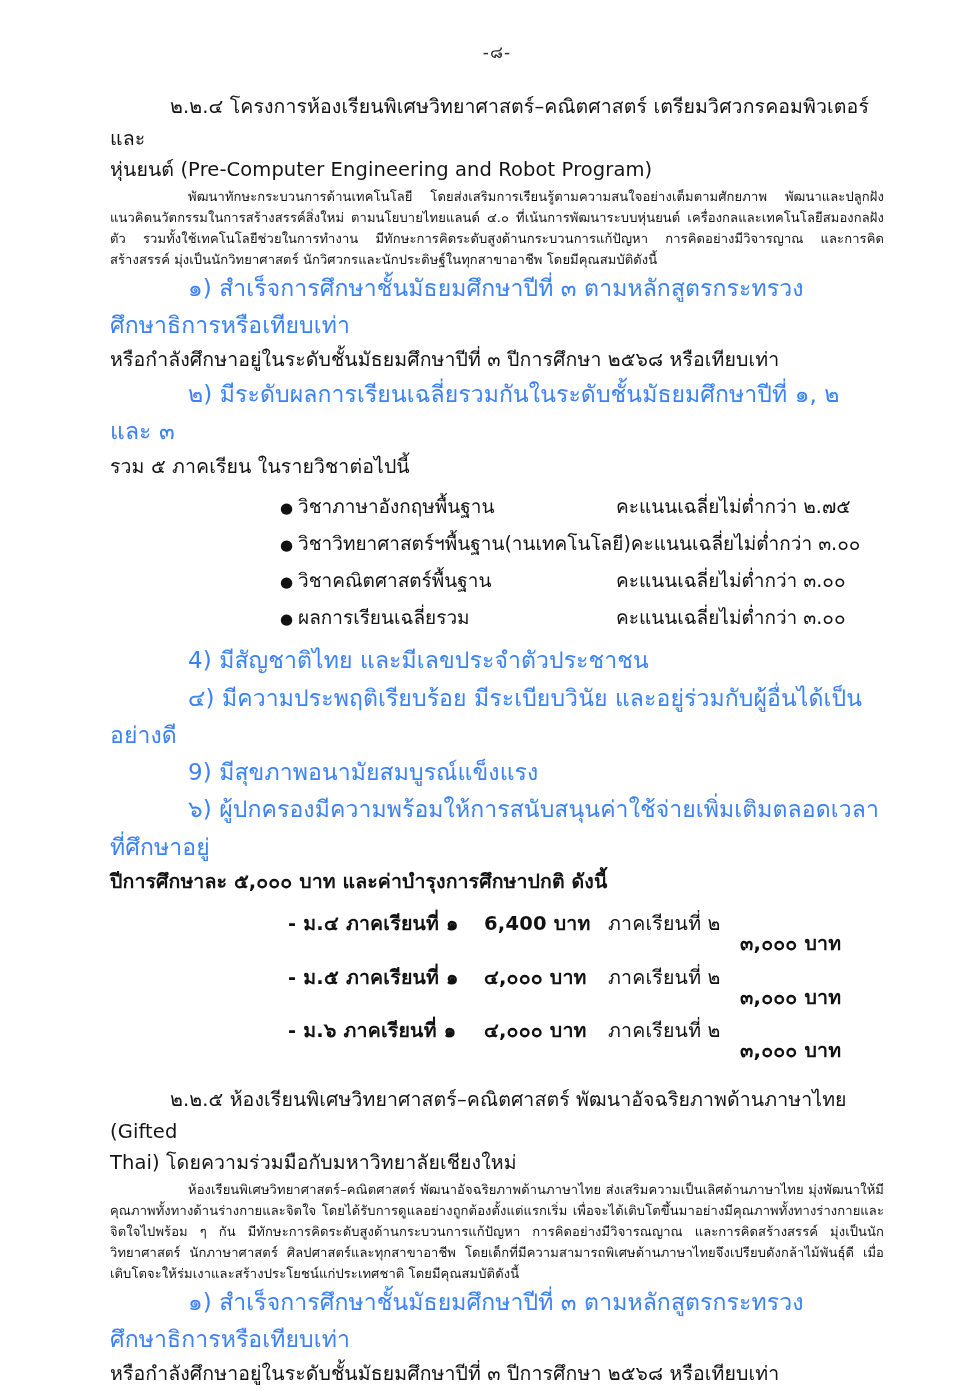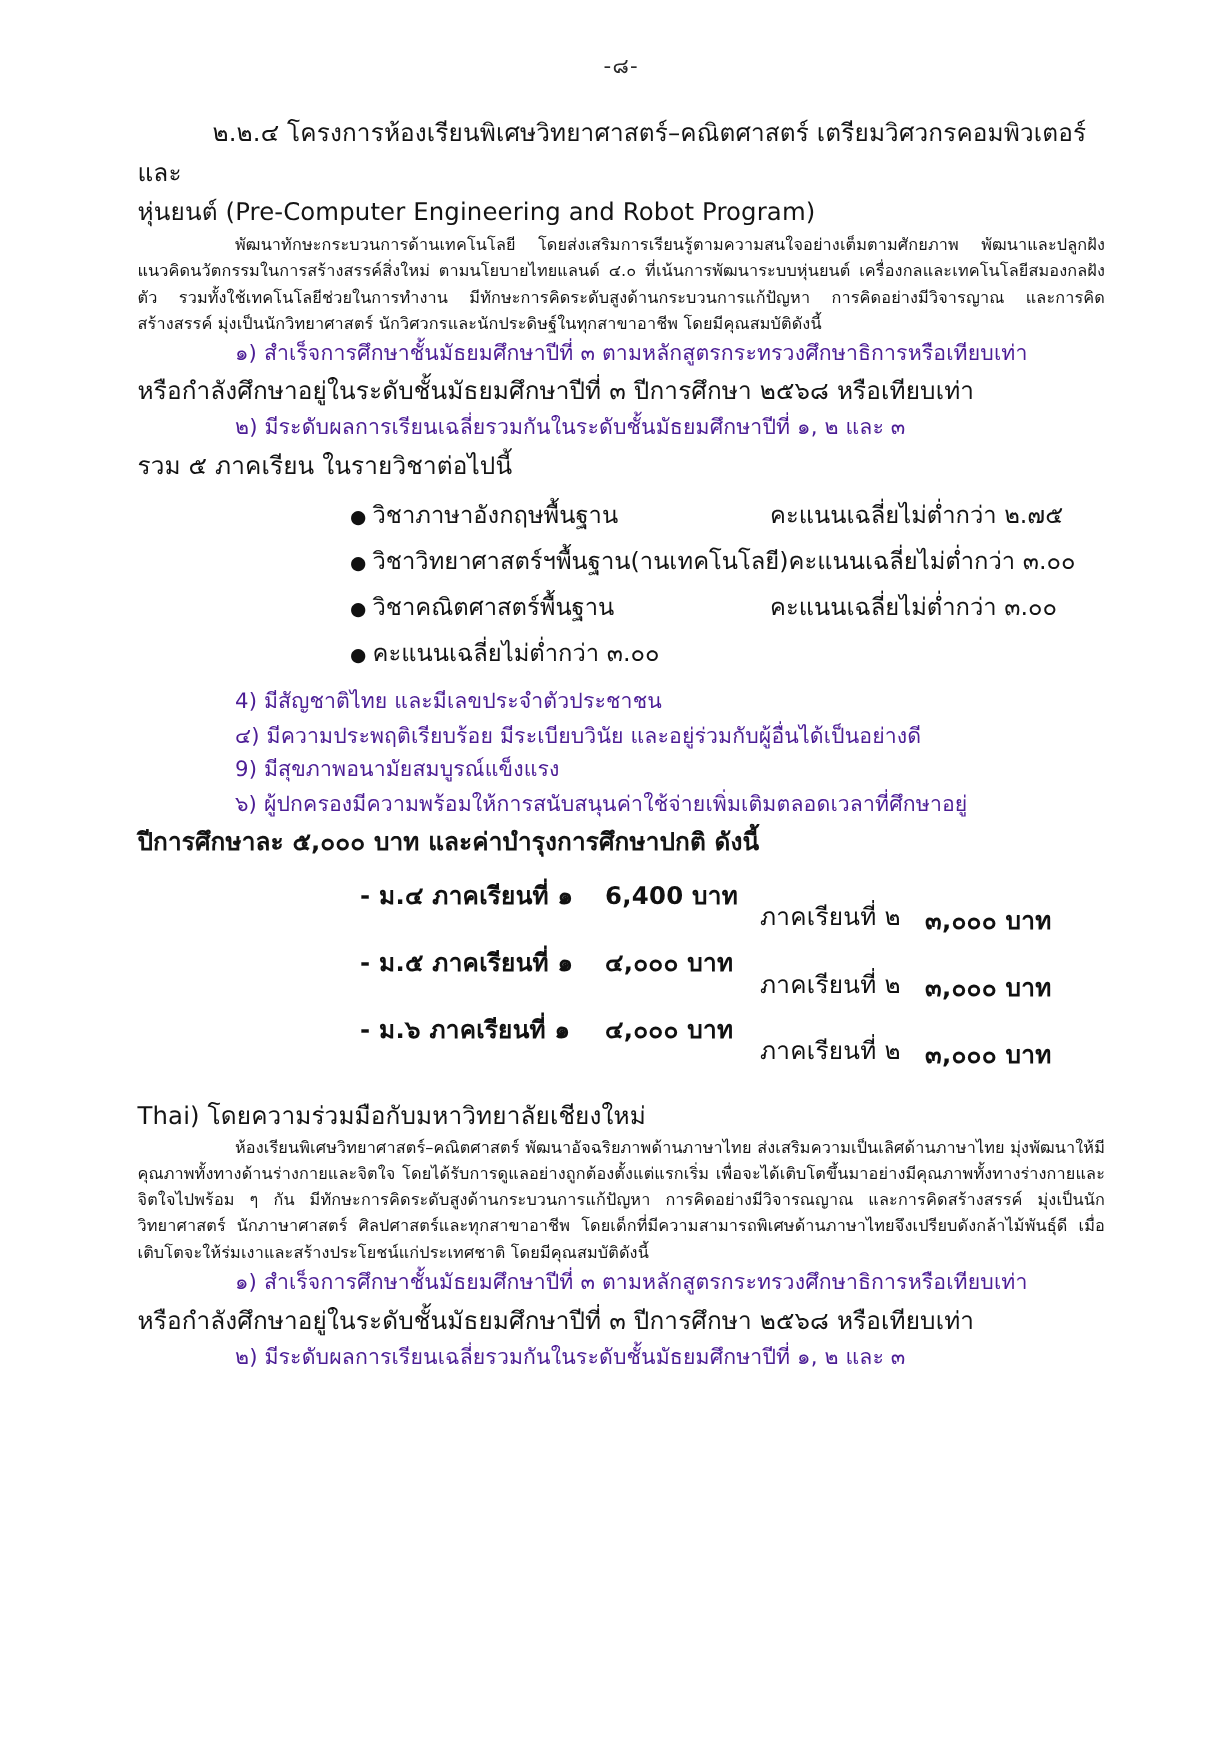--- a/index.html
+++ b/index.html
@@ -40,24 +40,24 @@
   }
   .para {
     font-size: 13px;
     line-height: 1.62;
     text-indent: 78px;
     color: #141414;
     text-align: justify;
     letter-spacing: 0.1px;
   }
   .item {
-    font-size: 17px;
+    font-size: 23px;
     line-height: 1.62;
     text-indent: 78px;
-    color: #4c1d95;
+    color: #3b82f6;
     letter-spacing: 0.1px;
   }
   .item-cont {
     font-size: 19.5px;
     line-height: 1.62;
     text-indent: 0;
     color: #141414;
     letter-spacing: 0.1px;
   }
   .bullets {
@@ -105,21 +105,20 @@
     white-space: nowrap;
   }
   .fee-row .amt1 {
     flex: 0 0 124px;
     white-space: nowrap;
   }
   .fee-row .term2 {
     flex: 0 0 132px;
     white-space: nowrap;
     font-weight: normal;
-    margin-top: 17px;
   }
   .fee-row .amt2 {
     flex: 1 1 auto;
     white-space: nowrap;
     margin-top: 20px;
   }
   .spacer-sm { height: 10px; }
 </style>
 </head>
 <body>
@@ -151,20 +150,21 @@
         <span class="subject">วิชาวิทยาศาสตร์ฯพื้นฐาน(านเทคโนโลยี)</span>
         <span class="score">คะแนนเฉลี่ยไม่ต่ำกว่า ๓.๐๐</span>
       </li>
       <li>
         <span class="dot">●</span>
         <span class="subject">วิชาคณิตศาสตร์พื้นฐาน</span>
         <span class="score">คะแนนเฉลี่ยไม่ต่ำกว่า ๓.๐๐</span>
       </li>
       <li>
         <span class="dot">●</span>
+        <span class="subject">ผลการเรียนเฉลี่ยรวม</span>
         <span class="score">คะแนนเฉลี่ยไม่ต่ำกว่า ๓.๐๐</span>
       </li>
     </ul>
 
     <div class="item">4)  มีสัญชาติไทย และมีเลขประจำตัวประชาชน</div>
     <div class="item">๔)  มีความประพฤติเรียบร้อย มีระเบียบวินัย และอยู่ร่วมกับผู้อื่นได้เป็นอย่างดี</div>
     <div class="item">9)  มีสุขภาพอนามัยสมบูรณ์แข็งแรง</div>
     <div class="item">๖)  ผู้ปกครองมีความพร้อมให้การสนับสนุนค่าใช้จ่ายเพิ่มเติมตลอดเวลาที่ศึกษาอยู่</div>
     <div class="item-cont" style="font-weight:bold">ปีการศึกษาละ ๕,๐๐๐ บาท และค่าบำรุงการศึกษาปกติ ดังนี้</div>
 
@@ -186,20 +186,21 @@
         <span class="amt1">๔,๐๐๐ บาท</span>
         <span class="term2">ภาคเรียนที่ ๒</span>
         <span class="amt2">๓,๐๐๐ บาท</span>
       </div>
     </div>
   </div>
 
   <div class="spacer-sm"></div>
 
   <div class="block">
+    <div class="heading">๒.๒.๕  ห้องเรียนพิเศษวิทยาศาสตร์–คณิตศาสตร์ พัฒนาอัจฉริยภาพด้านภาษาไทย (Gifted</div>
     <div class="heading" style="text-indent:0">Thai) โดยความร่วมมือกับมหาวิทยาลัยเชียงใหม่</div>
 
     <div class="para">ห้องเรียนพิเศษวิทยาศาสตร์–คณิตศาสตร์ พัฒนาอัจฉริยภาพด้านภาษาไทย ส่งเสริมความเป็นเลิศด้านภาษาไทย มุ่งพัฒนาให้มีคุณภาพทั้งทางด้านร่างกายและจิตใจ โดยได้รับการดูแลอย่างถูกต้องตั้งแต่แรกเริ่ม เพื่อจะได้เติบโตขึ้นมาอย่างมีคุณภาพทั้งทางร่างกายและจิตใจไปพร้อม ๆ กัน มีทักษะการคิดระดับสูงด้านกระบวนการแก้ปัญหา การคิดอย่างมีวิจารณญาณ และการคิดสร้างสรรค์ มุ่งเป็นนักวิทยาศาสตร์ นักภาษาศาสตร์ ศิลปศาสตร์และทุกสาขาอาชีพ โดยเด็กที่มีความสามารถพิเศษด้านภาษาไทยจึงเปรียบดังกล้าไม้พันธุ์ดี เมื่อเติบโตจะให้ร่มเงาและสร้างประโยชน์แก่ประเทศชาติ โดยมีคุณสมบัติดังนี้</div>
 
     <div class="item">๑)  สำเร็จการศึกษาชั้นมัธยมศึกษาปีที่ ๓ ตามหลักสูตรกระทรวงศึกษาธิการหรือเทียบเท่า</div>
     <div class="item-cont">หรือกำลังศึกษาอยู่ในระดับชั้นมัธยมศึกษาปีที่ ๓ ปีการศึกษา ๒๕๖๘ หรือเทียบเท่า</div>
 
     <div class="item">๒)  มีระดับผลการเรียนเฉลี่ยรวมกันในระดับชั้นมัธยมศึกษาปีที่ ๑, ๒ และ ๓</div>
 
   </div>

